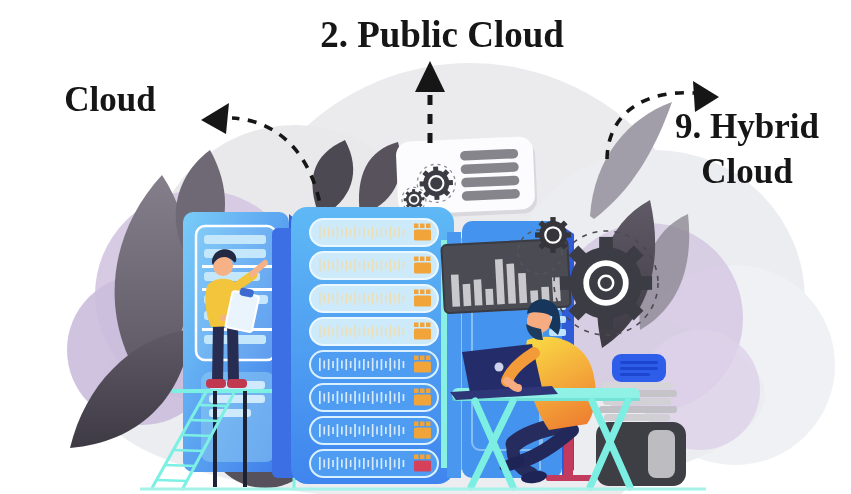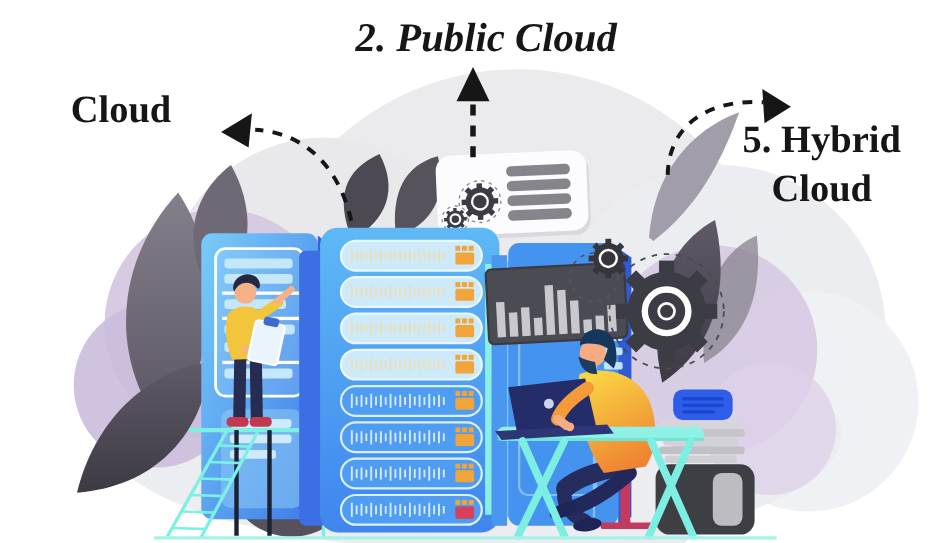--- a/index.html
+++ b/index.html
@@ -2,21 +2,21 @@
 <html><head>
 <meta charset="utf-8">
 <style>
   html,body{margin:0;padding:0;background:#fff;}
   .canvas{position:relative;width:851px;height:494px;background:#ffffff;overflow:hidden;
           font-family:"Liberation Serif","DejaVu Serif",serif;}
   .canvas svg{position:absolute;left:0;top:0;}
   .label{position:absolute;color:#161616;font-weight:700;text-align:center;z-index:5;}
   .label .ln{display:block;}
   .label-private{left:12px;top:78px;width:196px;font-size:35px;line-height:43px;}
-  .label-public{left:299px;top:14px;width:286px;font-size:37px;line-height:42px;font-style:italic;}
+  .label-public{left:299px;top:14px;width:286px;font-size:37px;line-height:42px;}
   .label-hybrid{left:649px;top:104px;width:196px;font-size:35px;line-height:45px;}
 </style>
 </head>
 <body>
 
 <div class="canvas">
 
 <svg width="851" height="494" viewBox="0 0 851 494">
   <defs>
     <linearGradient id="gRackL" x1="0" y1="0" x2="1" y2="1">
@@ -484,17 +484,17 @@
   <line x1="140" y1="489" x2="706" y2="489" stroke="#a5f2e9" stroke-width="3"></line>
 </svg>
 
 <div class="label label-private">
   <span class="ln">Cloud</span>
 </div>
 <div class="label label-public">
   <span class="ln">2. Public Cloud</span>
 </div>
 <div class="label label-hybrid">
-  <span class="ln">5. Hybrid</span>
+  <span class="ln">9. Hybrid</span>
   <span class="ln">Cloud</span>
 </div>
 
 </div>
 
 </body></html>

